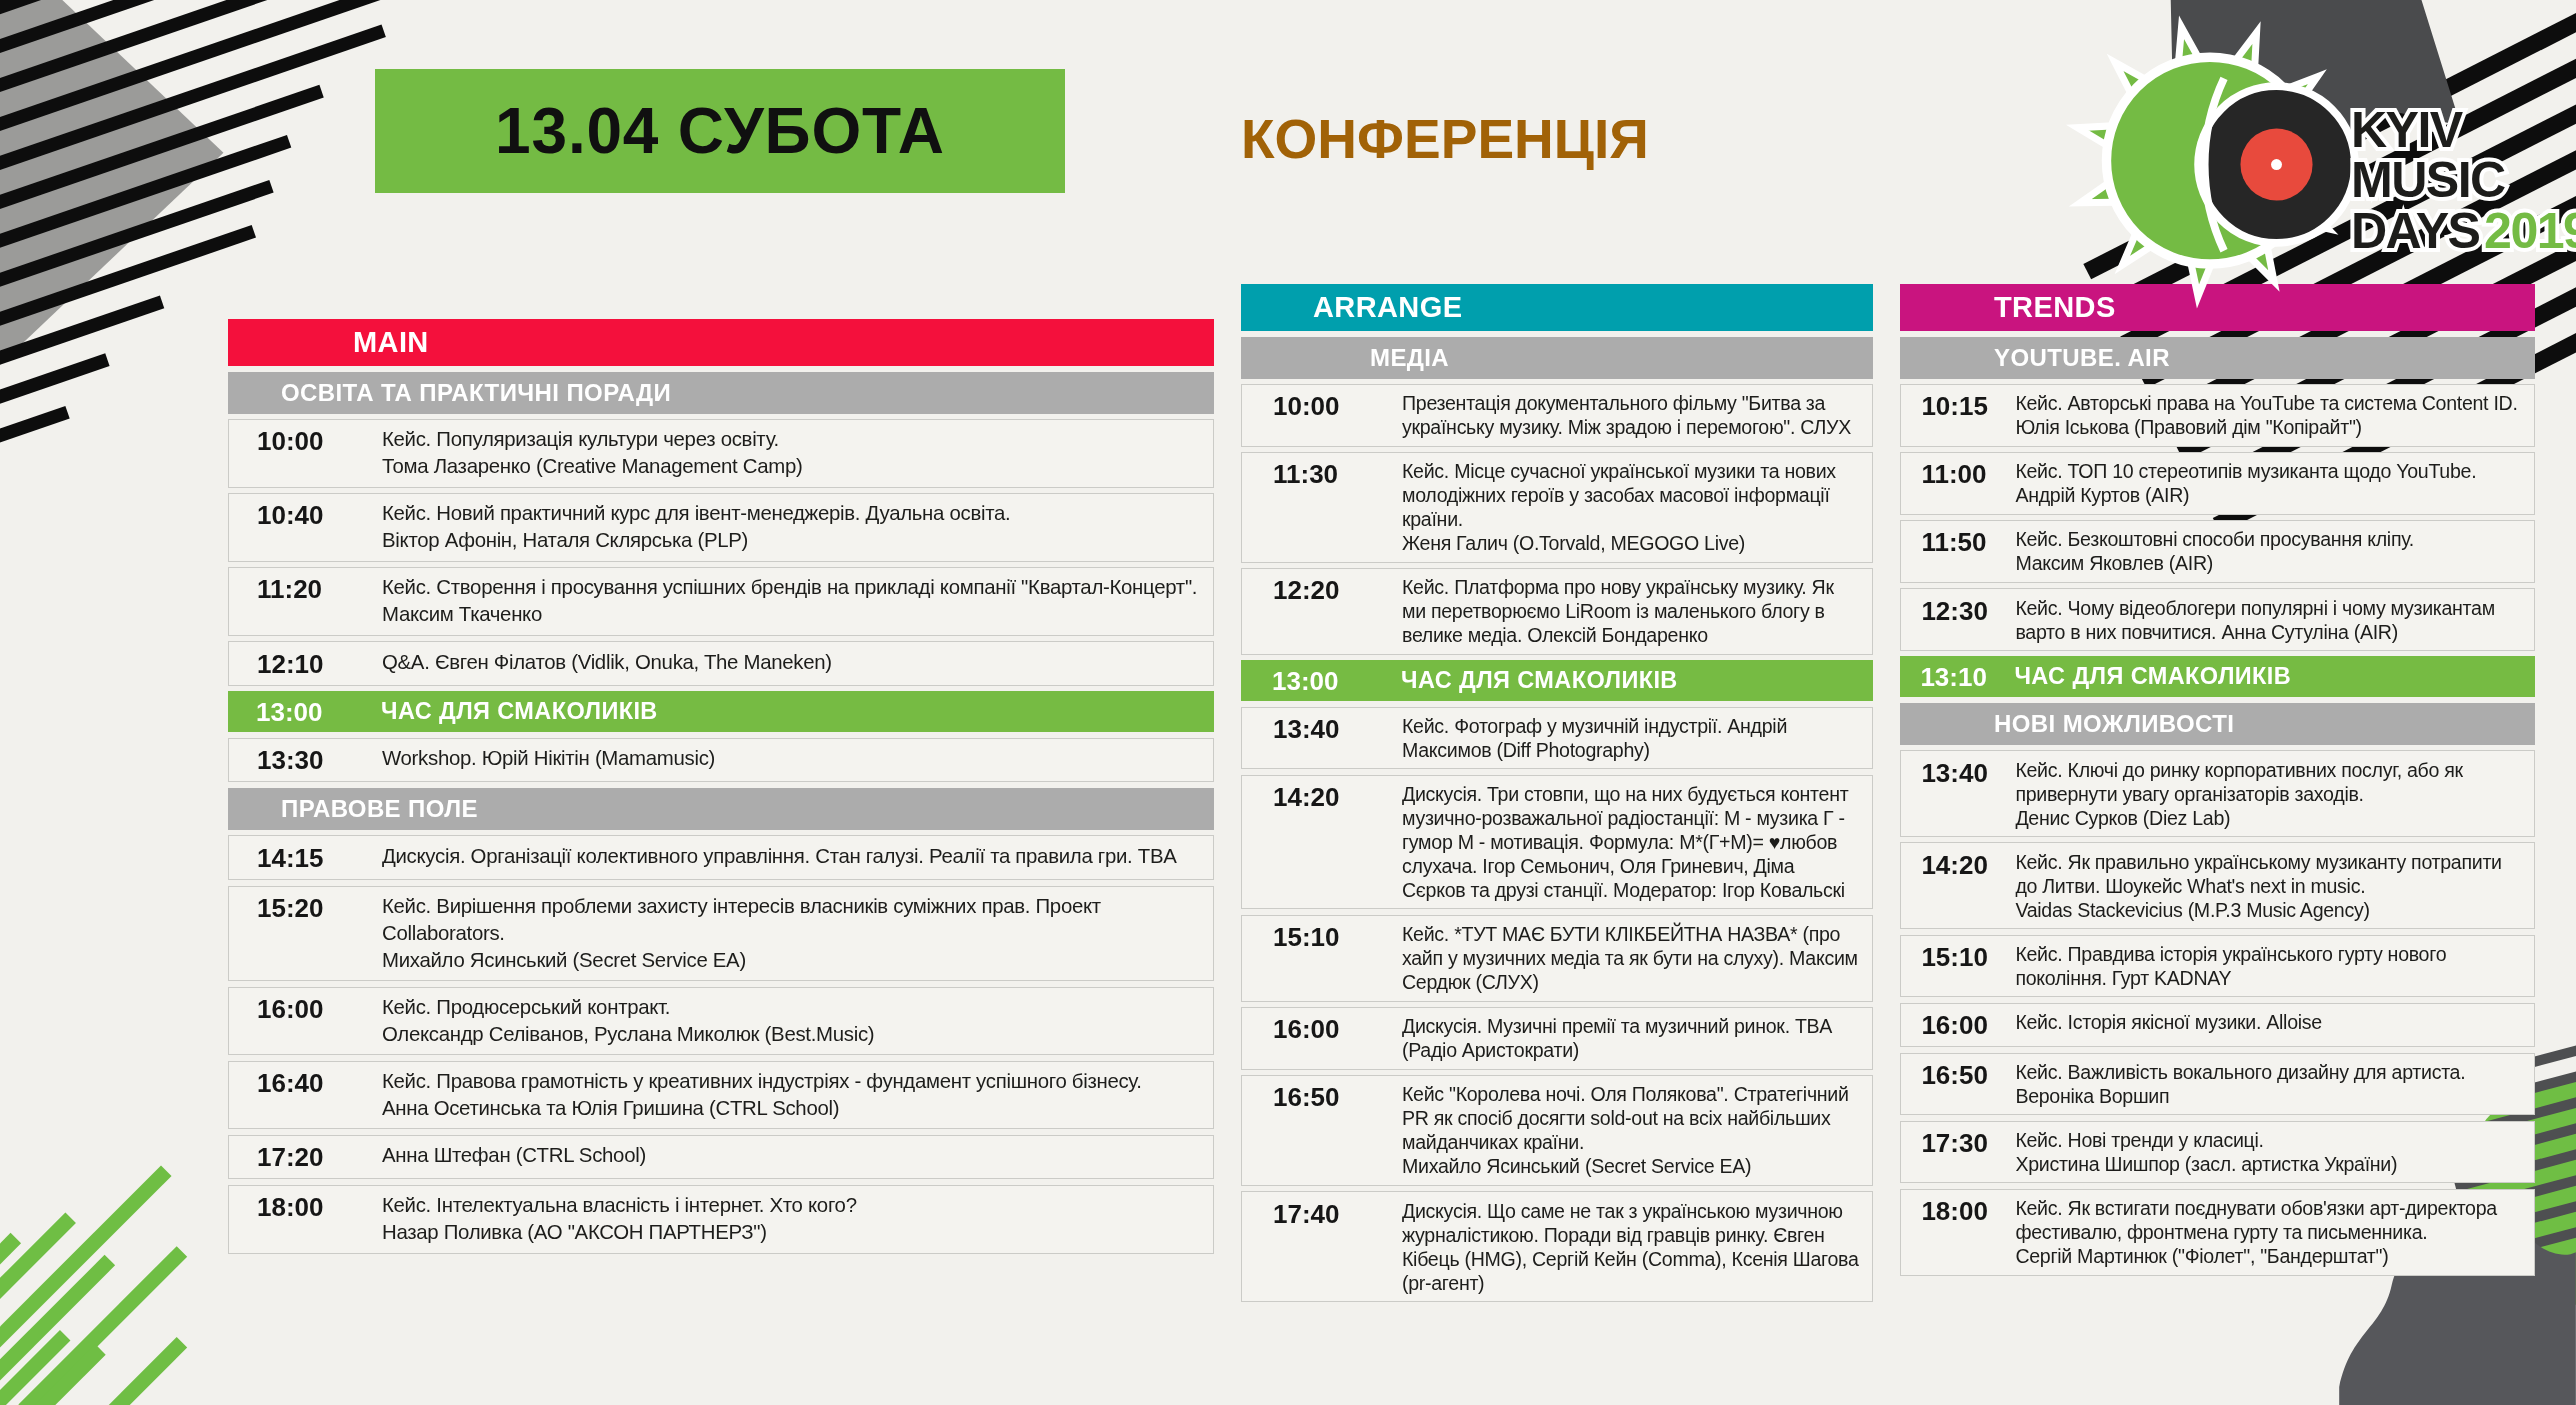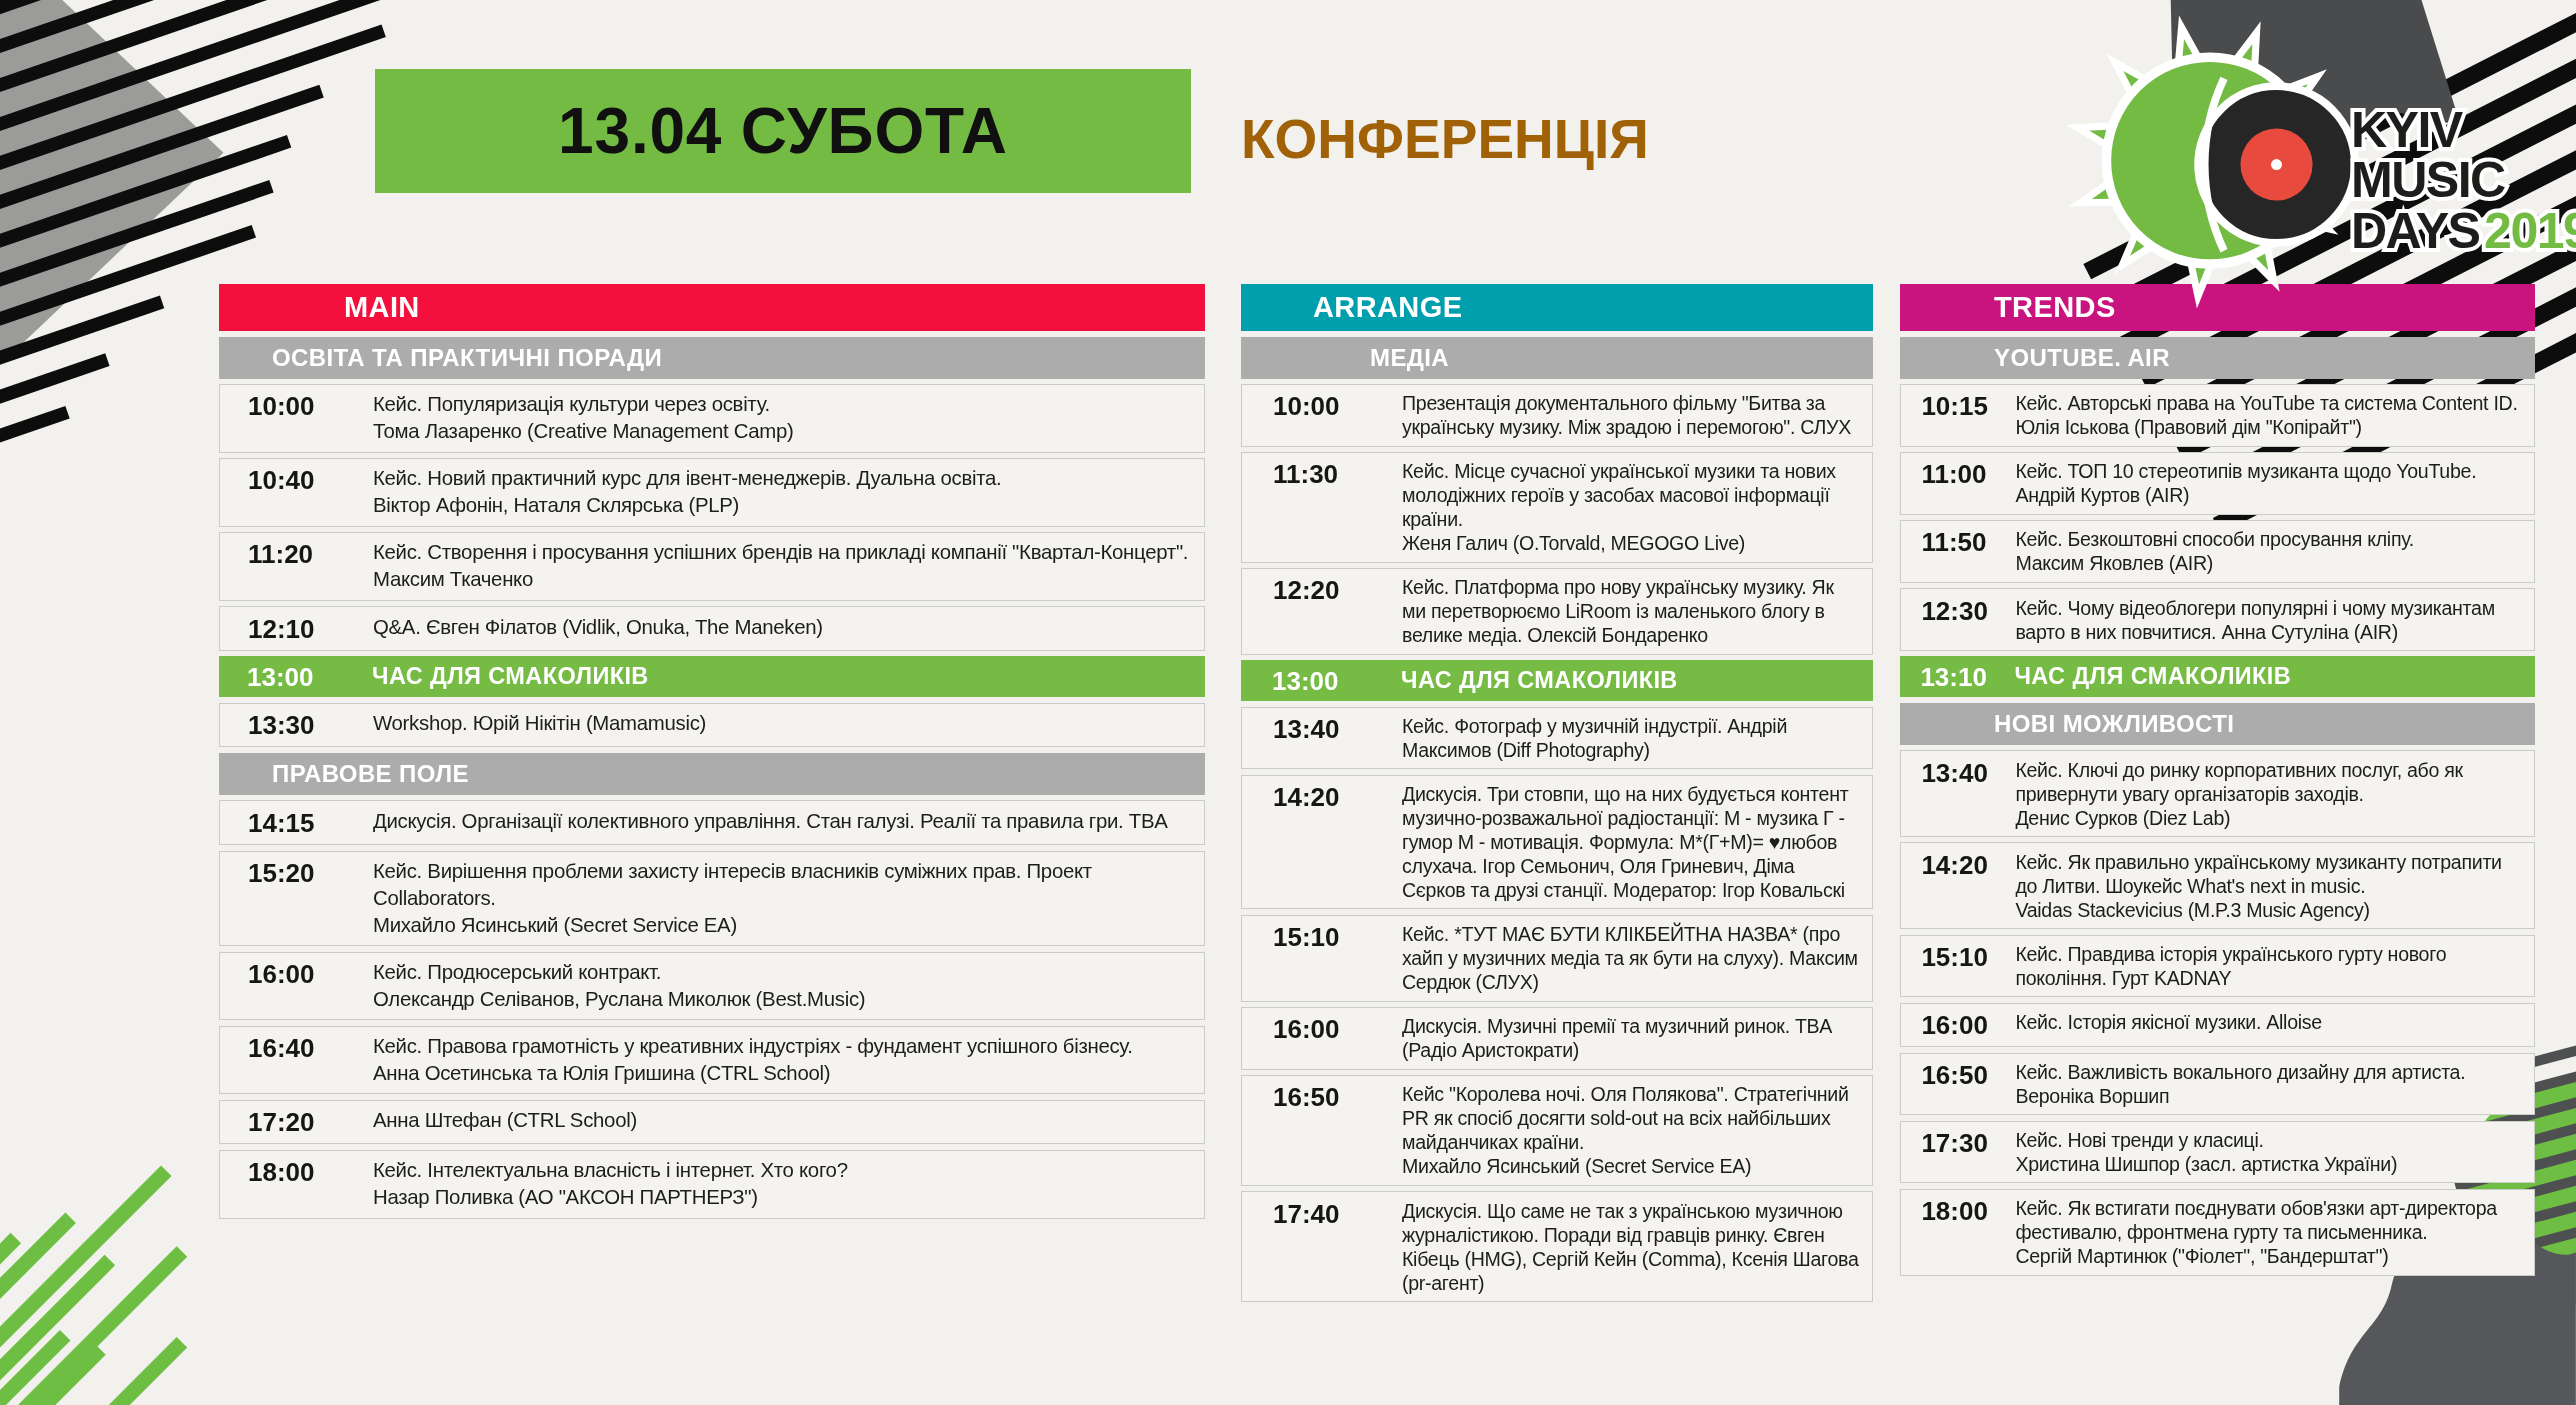--- a/index.html
+++ b/index.html
@@ -8,35 +8,35 @@
     background:#F2F1ED;
     font-family:"Liberation Sans", sans-serif;
     color:#1d1d1b;
   }
   svg{display:block;}
   .deco{position:absolute;left:0;top:0;z-index:0;}
   .logo-svg{position:absolute;left:0;top:0;z-index:3;pointer-events:none;}
 
   
   .date-box{
-    position:absolute; left:375px; top:69px; width:816px; height:124px;
+    position:absolute; left:375px; top:69px; width:690px; height:124px;
     background:#74BB44; z-index:2;
     display:flex; align-items:center; justify-content:center;
   }
   .date-box span{
     font-size:64px; font-weight:800; letter-spacing:0.8px; color:#101010;
   }
   .conf-title{
     position:absolute; left:1241px; top:107px; z-index:2;
     font-size:55px; font-weight:800; letter-spacing:0px; color:#a16207;
   }
 
   
   .col{position:absolute; top:284px; z-index:2;}
-  .col-main   {left:219px;  width:986px;}
+  .col-main   {left:228px;  width:986px;margin-top:35px;}
   .col-arrange{left:1241px; width:632px;}
   .col-trends {left:1900px; width:635px;}
 
   .col-head{
     height:47px; margin-bottom:5.5px; display:flex; align-items:center;
     color:#ffffff; font-size:29px; font-weight:800; letter-spacing:0.4px;
   }
   .col-main    .col-head{padding-left:125px;}
   .col-arrange .col-head{padding-left:72px;}
   .col-trends  .col-head{padding-left:94px;}

